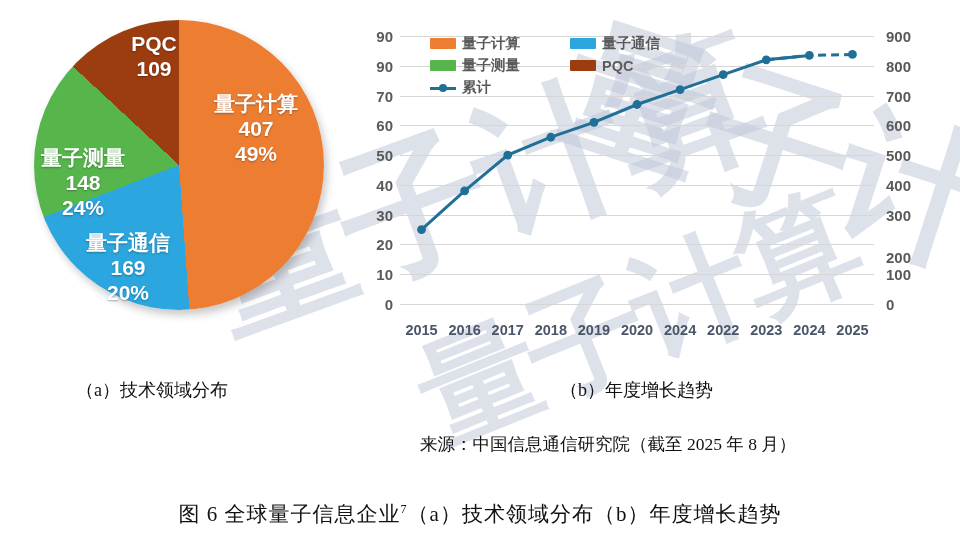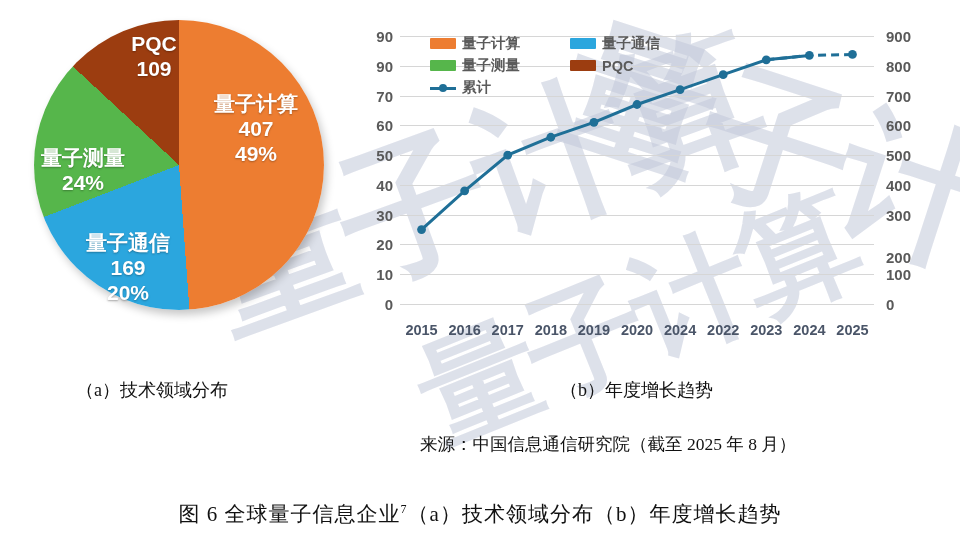--- a/index.html
+++ b/index.html
@@ -96,20 +96,21 @@
       <span class="l2">407</span>
       <span class="l3">49%</span>
     </div>
     <div class="pie-lbl p-qn">
       <span class="l1">量子通信</span>
       <span class="l2">169</span>
       <span class="l3">20%</span>
     </div>
     <div class="pie-lbl p-qm">
       <span class="l1">量子测量</span>
+      <span class="l2">148</span>
       <span class="l3">24%</span>
     </div>
     <div class="pie-lbl p-pq">
       <span class="l1">PQC</span>
       <span class="l2">109</span>
     </div>
   </div>
 
   <div class="bar-wrap">
     <div class="plot" id="plot">

